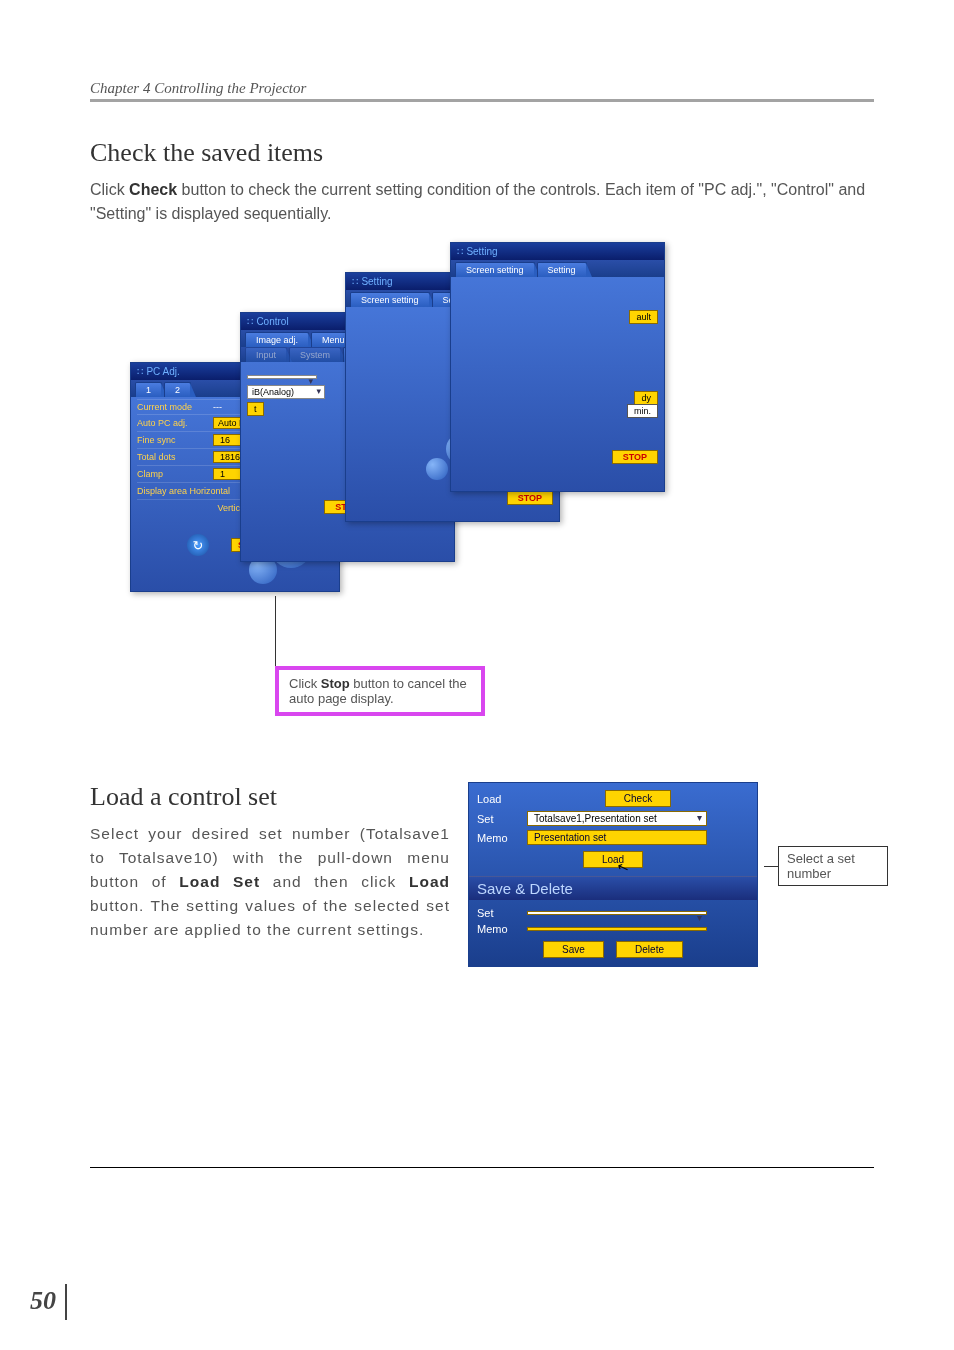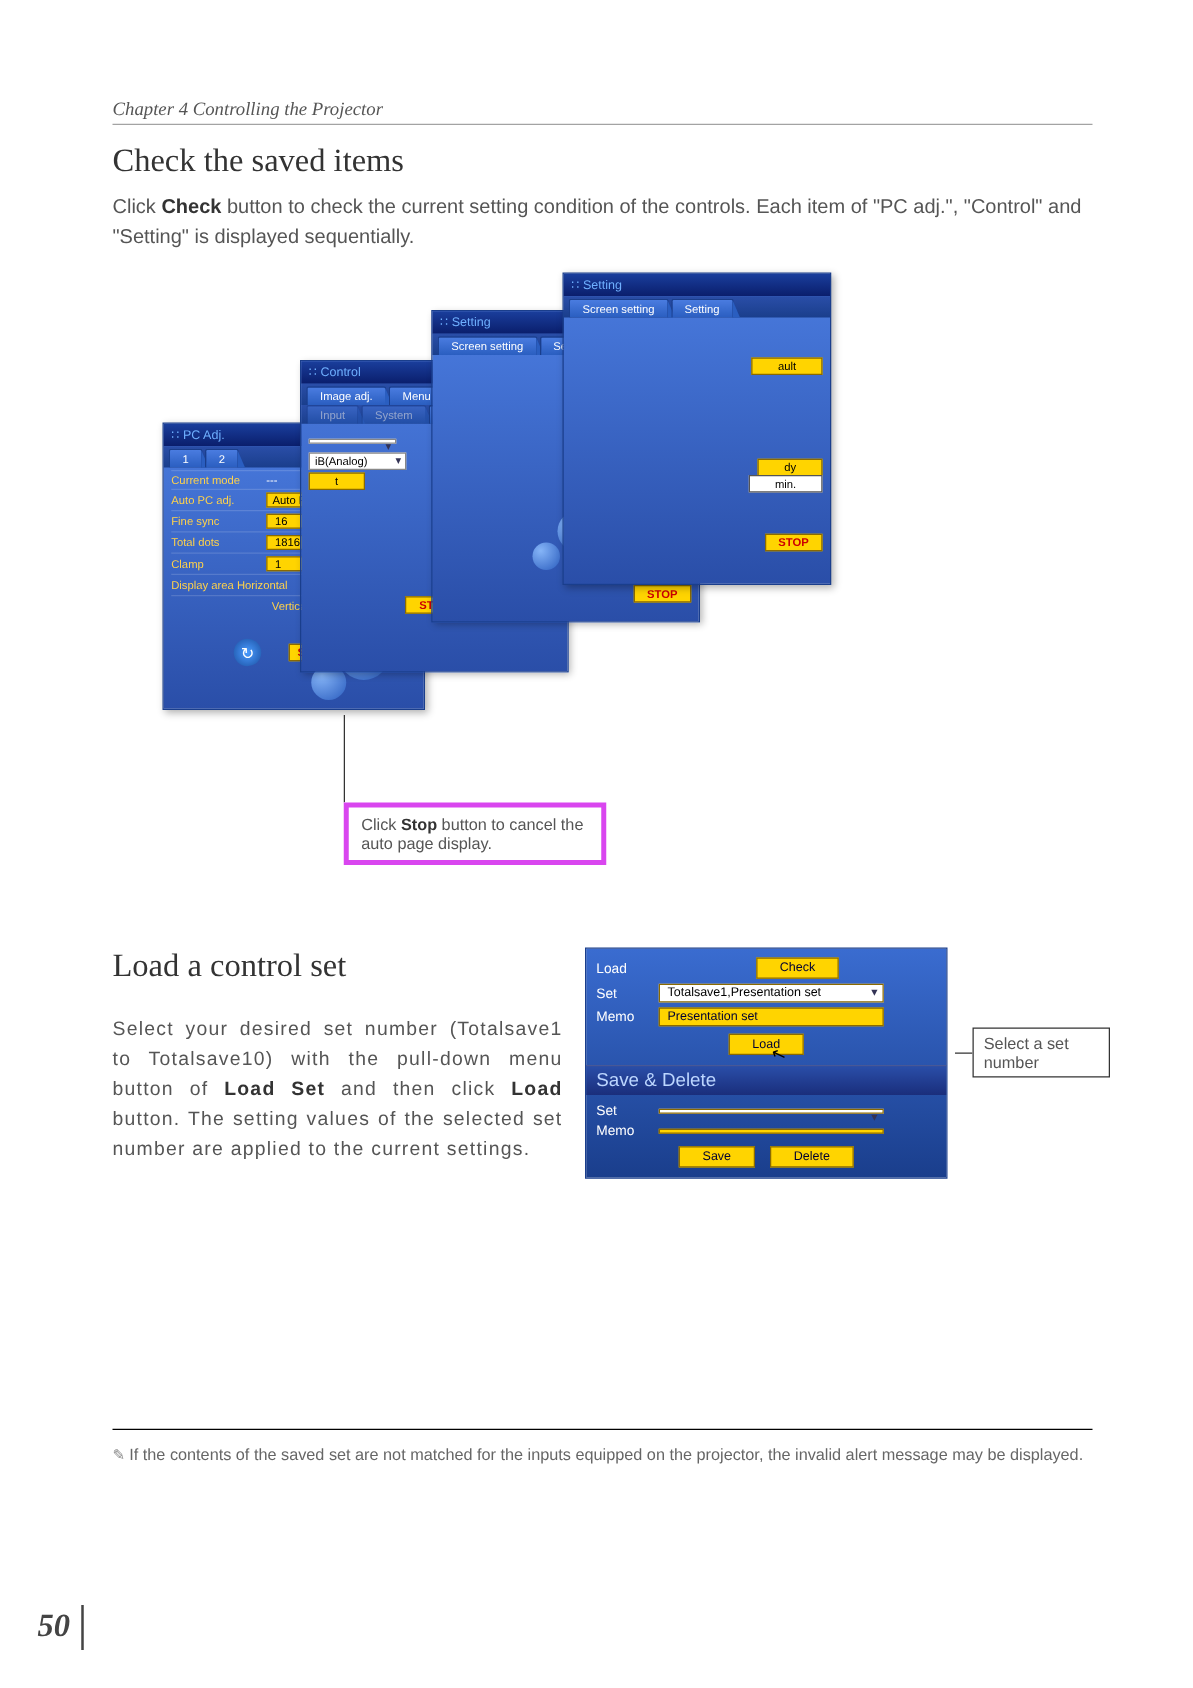--- a/index.html
+++ b/index.html
@@ -13,23 +13,23 @@
     min-height: 1350px;
   }
   .page {
     padding: 80px 80px 40px 90px;
   }
   .chapter-line {
     font-style: italic;
     font-family: Georgia, 'Times New Roman', serif;
     color: #555;
     font-size: 15px;
-    border-bottom: 1px solid #a3a3a3;
+    border-bottom: 3px solid #a3a3a3;
     padding-bottom: 2px;
-    margin-bottom: 14px;
+    margin-bottom: 36px;
   }
   h2.section {
     font-family: Georgia, 'Times New Roman', serif;
     font-weight: normal;
     font-size: 26px;
     color: #333;
     margin-bottom: 10px;
   }
   p.body {
     font-size: 16px;
@@ -85,21 +85,21 @@
     position:absolute;
     right:-6px; top:0;
     border-top: 14px solid transparent;
     border-left: 6px solid #2a5ec0;
   }
   .panel-body { padding: 4px 6px 8px 6px; }
   .yellow-box {
     background:#ffd400;
     color:#000;
     border:1px solid #8a6a00;
-    padding:1px 20px;
+    padding:1px 6px;
     font-size:9px;
   }
   .yellow-btn {
     background:#ffd400;
     color:#c00;
     border:1px solid #8a6a00;
     padding:1px 10px;
     font-size:9px;
     font-weight:bold;
     text-align:center;
@@ -153,21 +153,21 @@
 
   
   .lower {
     display:flex;
     gap: 18px;
     margin-top: 20px;
   }
   .lower-left {
     width: 360px;
   }
-  .lower-left h2 { margin-bottom: 24px; }
+  .lower-left h2 { margin-bottom: 10px; }
   .lower-left p {
     text-align: justify;
     letter-spacing: 1px;
     font-size: 15.5px;
     color:#555;
     line-height: 1.55;
   }
 
   .save-panel {
     width: 290px;
@@ -423,19 +423,16 @@
 
       <div class="right-note-wrap">
         <div class="callout-line" style="width:14px;"></div>
         <div class="callout-box">Select a set number</div>
       </div>
     </div>
   </div>
 
   <div style="height:160px;"></div>
   <div class="hr"></div>
-  <p class="footnote">
-    <span class="pencil">✎ </span><span>If the contents of the saved set are not matched for the inputs equipped on the projector, the invalid alert message may be displayed.</span>
-  </p>
 </div>
 
 <div class="page-num">50</div>
 <div class="pn-bar"></div>
 
 </body></html>

